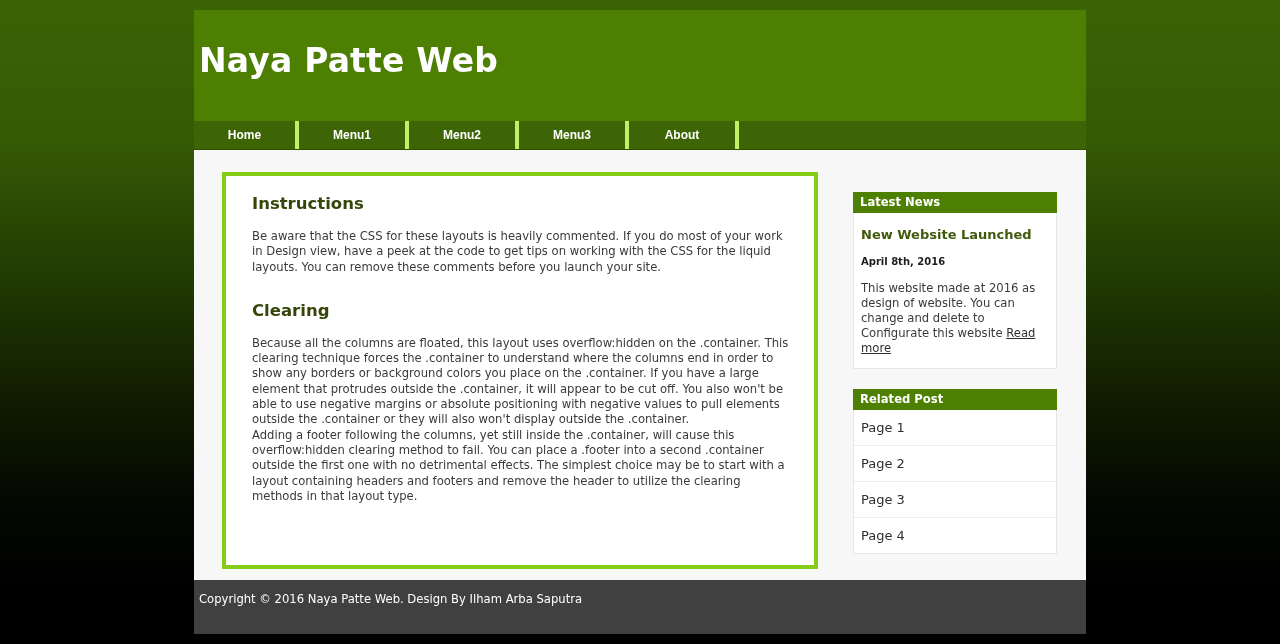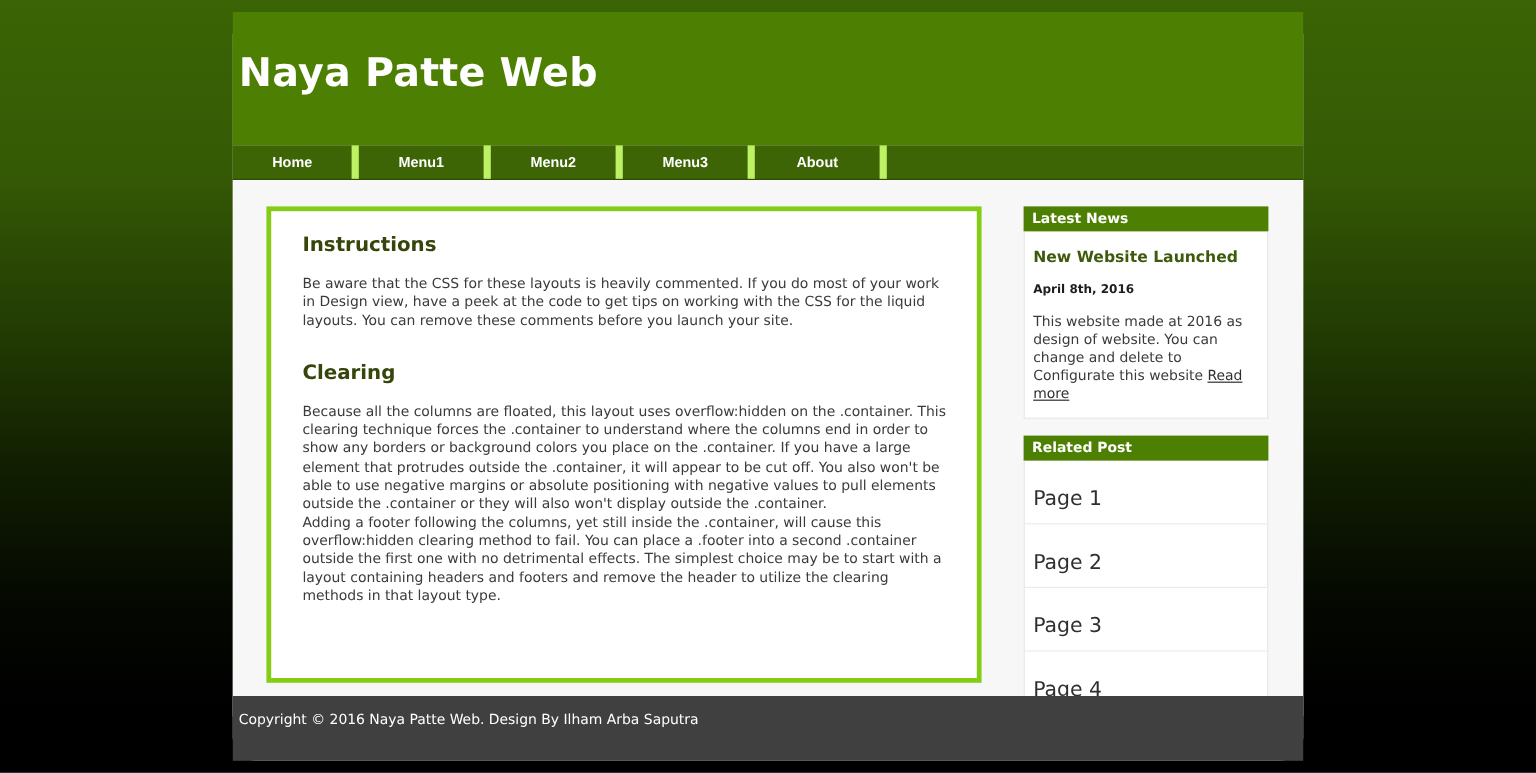--- a/index.html
+++ b/index.html
@@ -53,21 +53,21 @@
     border-bottom: 1px solid #2f4d04;
   }
   .nav-item {
     display: flex;
     align-items: center;
     justify-content: center;
     color: #ffffff;
     font-size: 12px;
     font-weight: bold;
     box-sizing: border-box;
-    border-right: 6px solid #bef264;
+    border-right: 4px solid #bef264;
     cursor: pointer;
     user-select: none;
   }
   .nav-w-home   { width: 105px; }
   .nav-w-other  { width: 110px; }
 
   
   .site-body {
     position: relative;
     height: 447px;
@@ -114,20 +114,21 @@
   .widget-header {
     background: #4d7f02;
     color: #ffffff;
     font-size: 11.6px;
     font-weight: bold;
     padding: 5px 8px 5px 7px;
     box-sizing: border-box;
     height: 21px;
     line-height: 11px;
     font-family: "DejaVu Sans", sans-serif;
+    margin-top: 20px;
   }
   .widget-body {
     background: #ffffff;
     border: 1px solid #e6e6e6;
     border-top: none;
     box-sizing: border-box;
     padding: 14px 12px 12px 7px;
   }
   .news-title {
     color: #3f5a0c;
@@ -160,23 +161,23 @@
   .post-list {
     list-style: none;
     margin: 0;
     padding: 0;
     background: #ffffff;
     border: 1px solid #e6e6e6;
     border-top: none;
     box-sizing: border-box;
   }
   .post-list li {
-    font-size: 17px;
+    font-size: 13px;
     color: #2f2f2f;
-    padding: 22px 8px 10px 7px;
+    padding: 10px 8px 10px 7px;
     border-bottom: 1px solid #ececec;
     cursor: pointer;
     font-family: "DejaVu Sans", sans-serif;
   }
   .post-list li:last-child { border-bottom: none; }
 
   
   .site-footer {
     position: absolute;
     left: 0;

